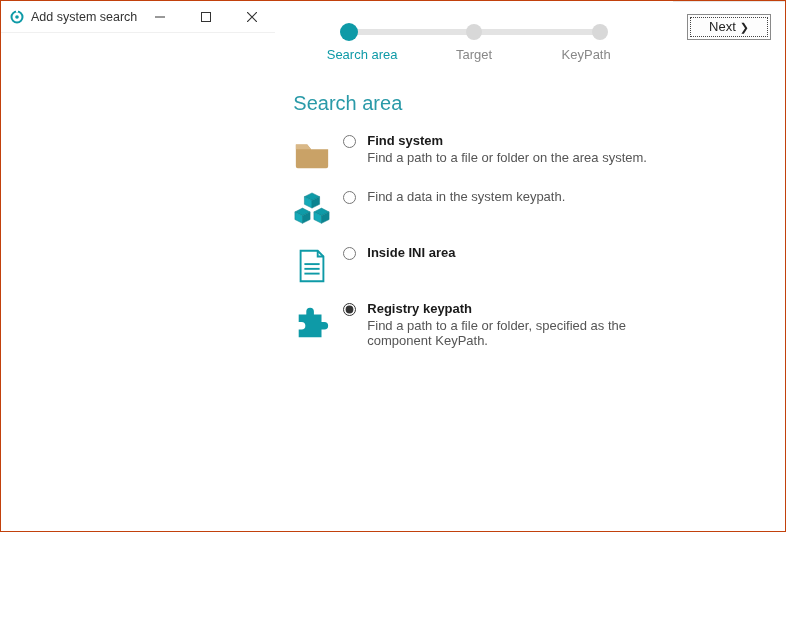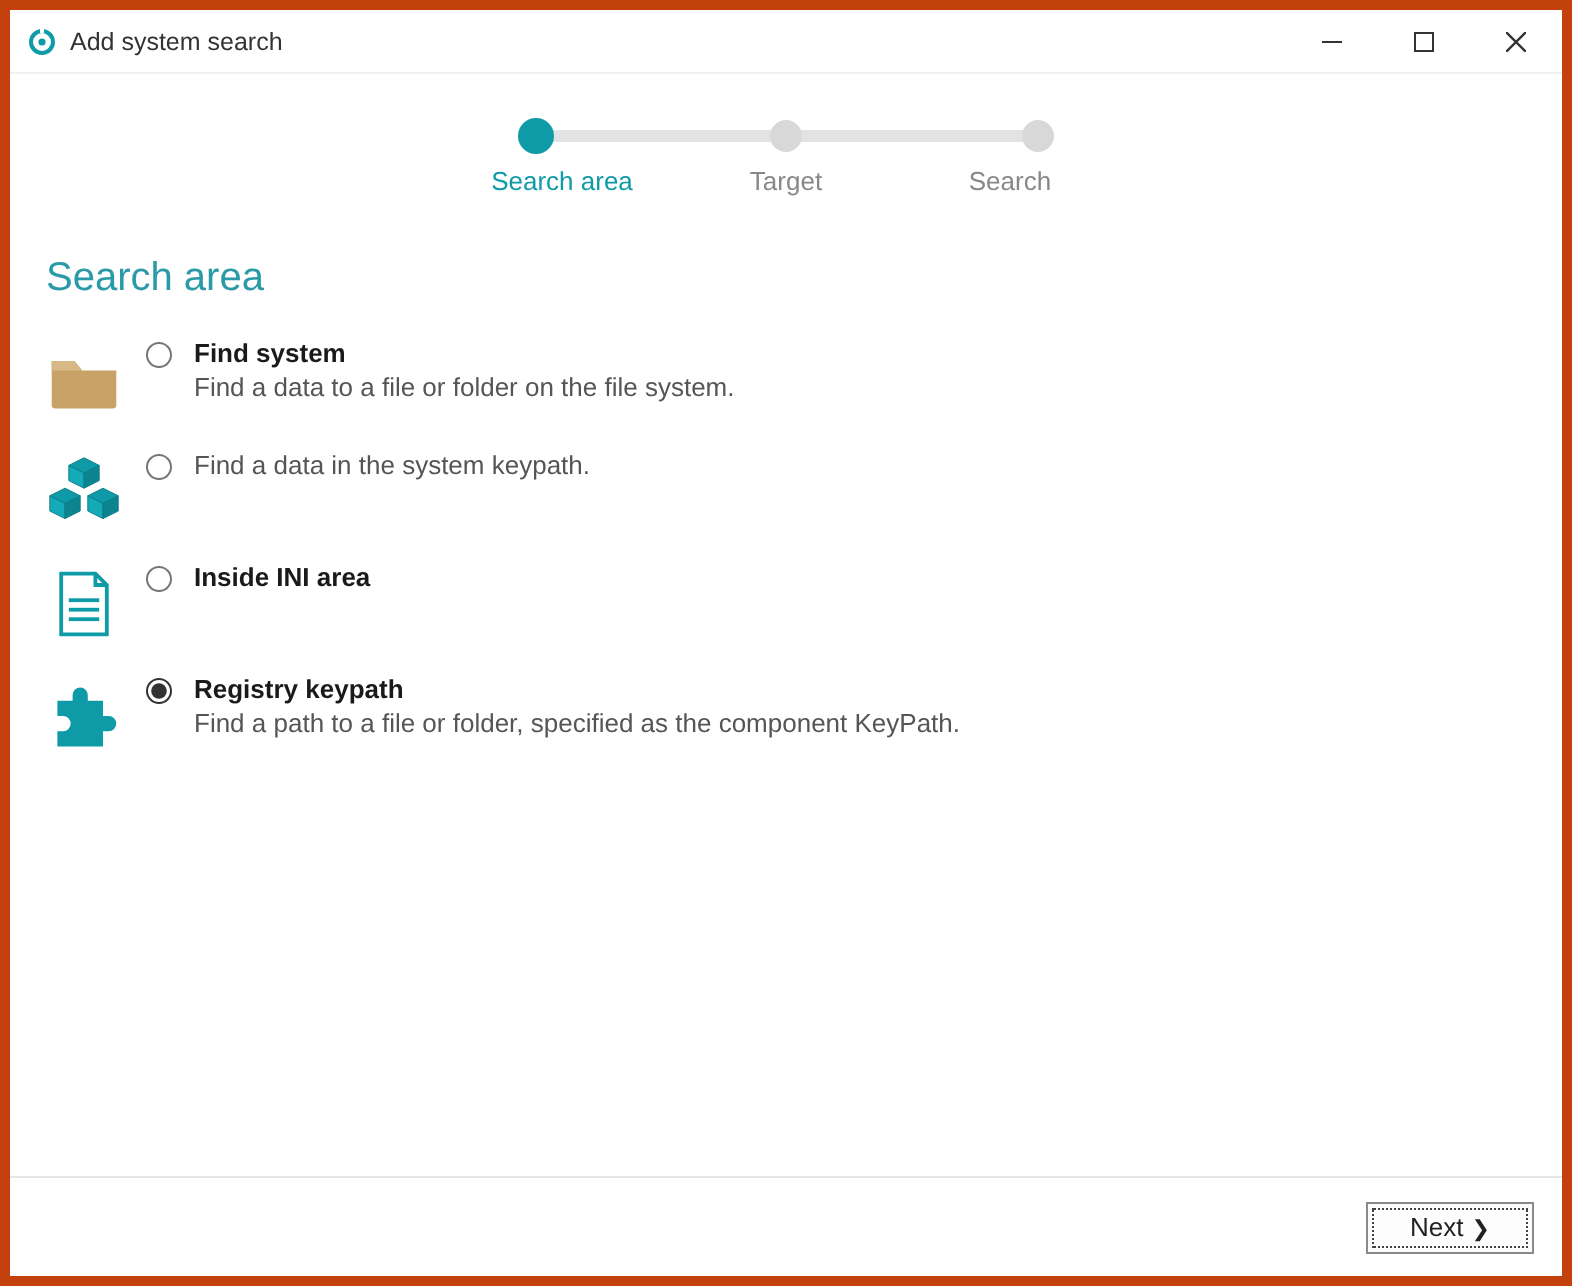--- a/index.html
+++ b/index.html
@@ -6,24 +6,24 @@
   html, body {
     margin: 0; padding: 0;
     width: 786px; height: 643px;
     font-family: "Segoe UI", Tahoma, Arial, sans-serif;
     font-size: 13px;
     color: #222;
     background: #fff;
     overflow: hidden;
   }
   .window {
-    width: 786px; height: 643px;
-    border: 5px solid #c2410c;
-    display: flex;
-    flex-direction: column;
+    width: 786px; height: 532px;
+    border: 1px solid #c2410c;
+    display: flex;
+    flex-direction: row;
     background: #fff;
   }
   
   .titlebar {
     height: 32px;
     display: flex;
     align-items: center;
     padding: 0 0 0 8px;
     border-bottom: 1px solid #f0f0f0;
   }
@@ -192,41 +192,41 @@
 
     <div class="stepper">
       <div class="step-track">
         <div class="step-dot d1 active"></div>
         <div class="step-dot d2"></div>
         <div class="step-dot d3"></div>
       </div>
       <div class="step-labels">
         <span class="step-label active">Search area</span>
         <span class="step-label">Target</span>
-        <span class="step-label">Search</span>
+        <span class="step-label">KeyPath</span>
       </div>
     </div>
 
     <h2 class="section-heading">Search area</h2>
 
     <div class="options">
 
       <label class="option">
         <span class="big-icon">
           <svg viewBox="0 0 40 40" width="38" height="38">
             <path d="M3 10 h12 l4 5 h18 v18 a2 2 0 0 1 -2 2 H5 a2 2 0 0 1 -2 -2 Z" fill="#c9a267"></path>
             <path d="M3 10 h12 l4 5 H3 Z" fill="#d9b887"></path>
           </svg>
         </span>
         <span class="radio-col">
           <input type="radio" name="area" style="">
         </span>
         <span class="texts">
           <div class="opt-title">Find system</div>
-          <div class="opt-desc">Find a data to a file or folder on the file system.</div>
+          <div class="opt-desc">Find a path to a file or folder on the area system.</div>
         </span>
       </label>
 
       <label class="option">
         <span class="big-icon">
           <svg viewBox="0 0 40 40" width="38" height="38">
             <g fill="#0e9aa7" stroke="#0b7e88" stroke-width="0.5">
               <path d="M20 2 l8 4 -8 4 -8 -4 z"></path>
               <path d="M12 6 l8 4 v8 l-8 -4 z" fill="#14aab8"></path>
               <path d="M28 6 l-8 4 v8 l8 -4 z" fill="#0c8490"></path>

